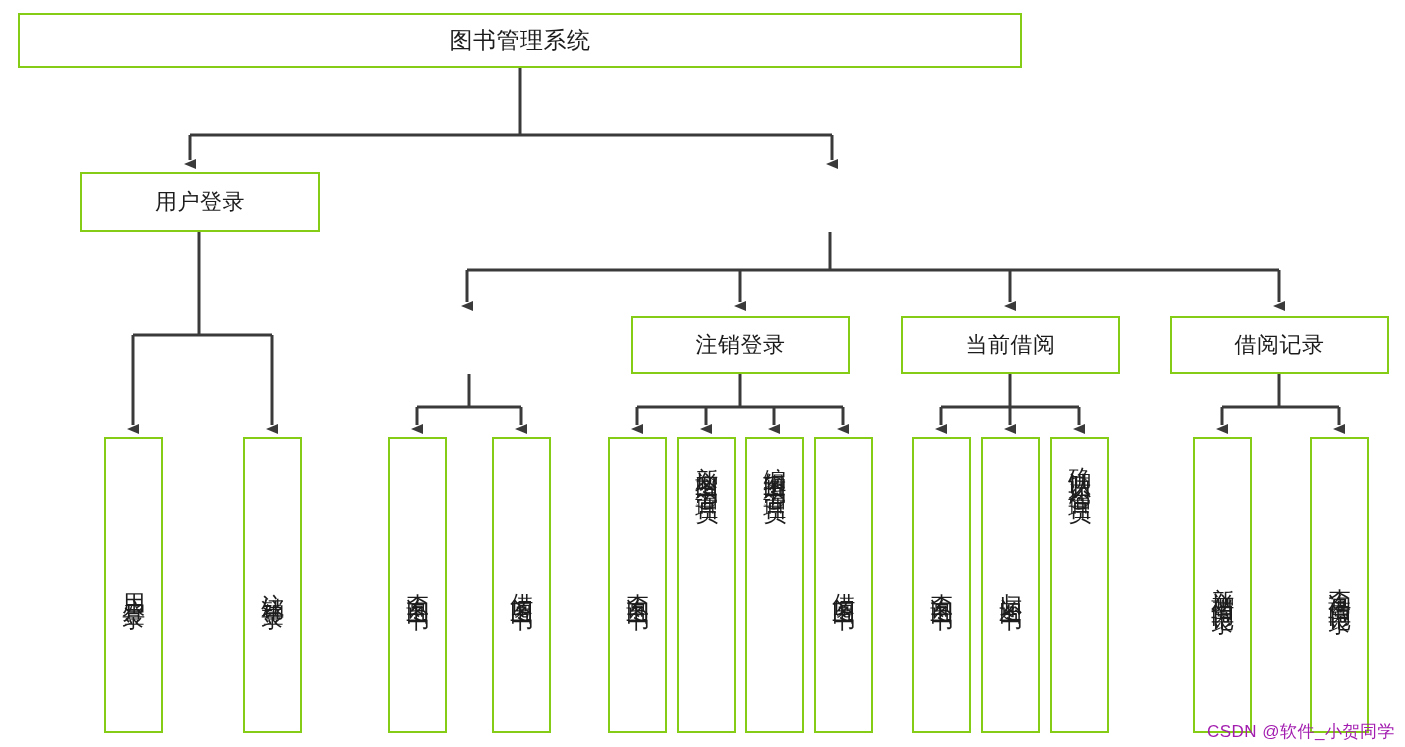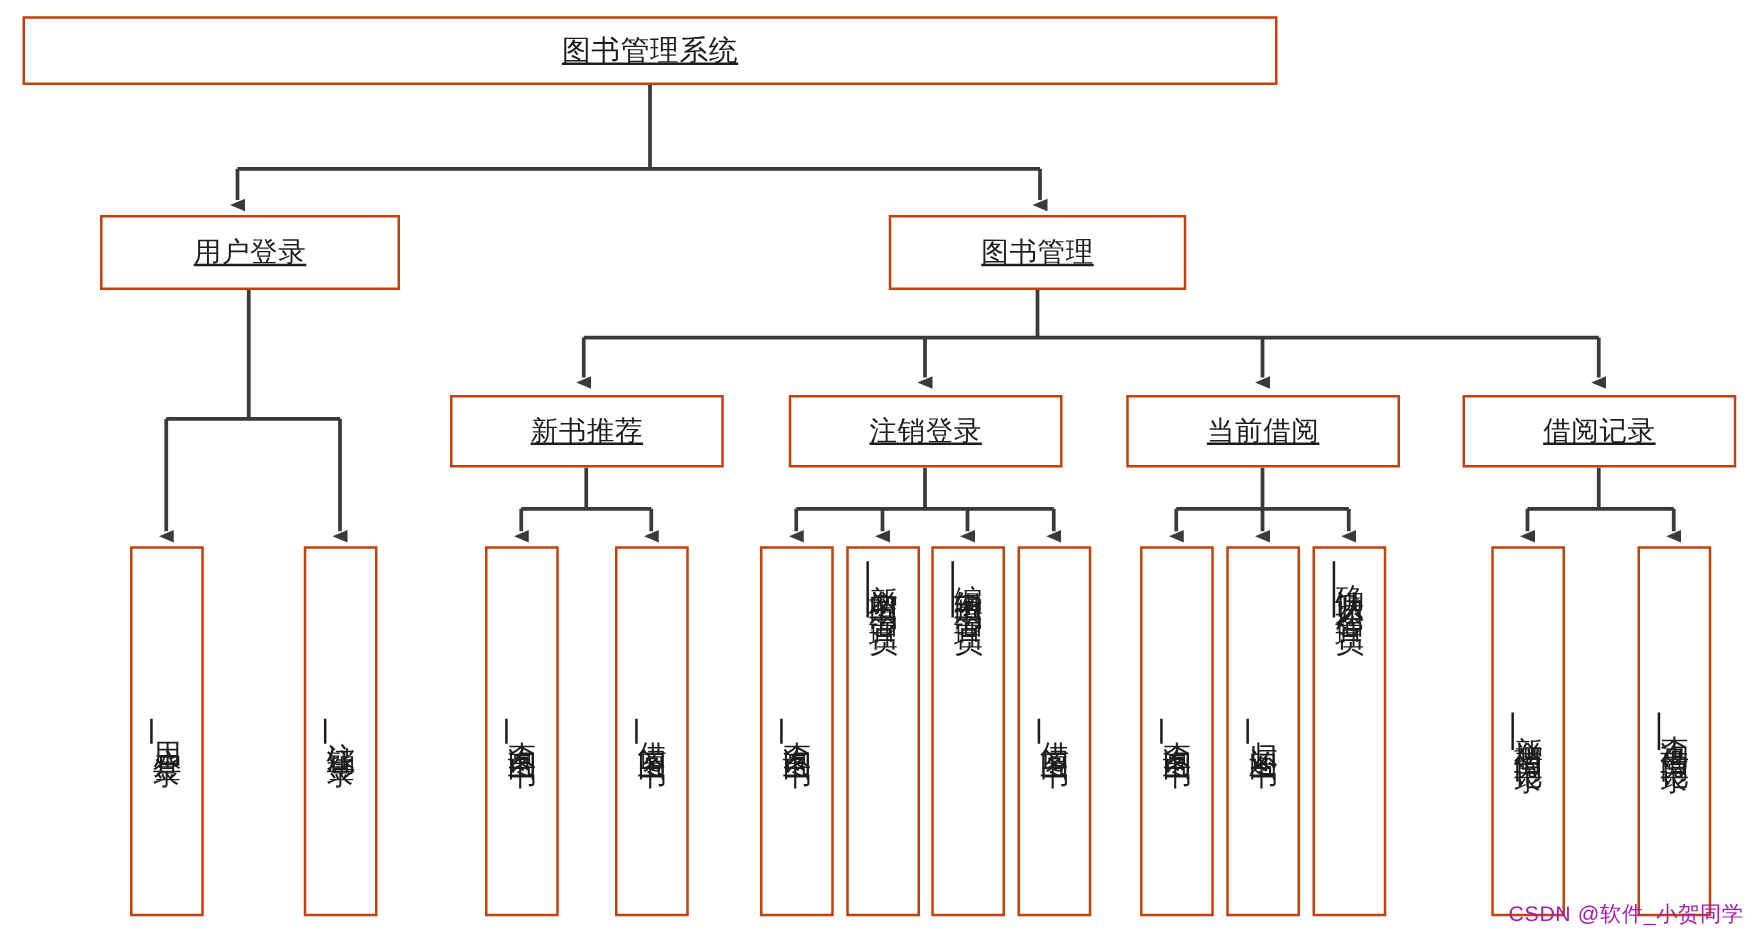--- a/index.html
+++ b/index.html
@@ -17,27 +17,26 @@
   }
   #edges{
     position:absolute;left:0;top:0;
     width:1405px;height:747px;
     pointer-events:none;
   }
   .node{
     position:absolute;
     box-sizing:border-box;
     background:#ffffff;
-    border:2px solid #c2410c;
+    border:2px solid #84cc16;
     display:flex;
     align-items:center;
     justify-content:center;
     color:#1c1c1c;
     z-index:3;
-    text-decoration:underline;
   }
   .node .label{
     display:block;
     text-align:center;
     line-height:1.18;
     letter-spacing:0.5px;
     white-space:nowrap;
   }
   
   .node.horiz .label{
@@ -127,27 +126,21 @@
     </g>
   </svg>
 
   <div class="node horiz root" style="left:18px;top:13px;width:1004px;height:55px;">
     <span class="label">图书管理系统</span>
   </div>
 
   <div class="node horiz" style="left:80px;top:172px;width:240px;height:60px;">
     <span class="label">用户登录</span>
   </div>
-  <div class="node horiz" style="left:711px;top:172px;width:238px;height:60px;">
-    <span class="label">图书管理</span>
-  </div>
 
-  <div class="node horiz" style="left:360px;top:316px;width:219px;height:58px;">
-    <span class="label">新书推荐</span>
-  </div>
   <div class="node horiz" style="left:631px;top:316px;width:219px;height:58px;">
     <span class="label">注销登录</span>
   </div>
   <div class="node horiz" style="left:1170px;top:316px;width:219px;height:58px;">
     <span class="label">借阅记录</span>
   </div>
   <div class="node horiz" style="left:901px;top:316px;width:219px;height:58px;">
     <span class="label">当前借阅</span>
   </div>
 

